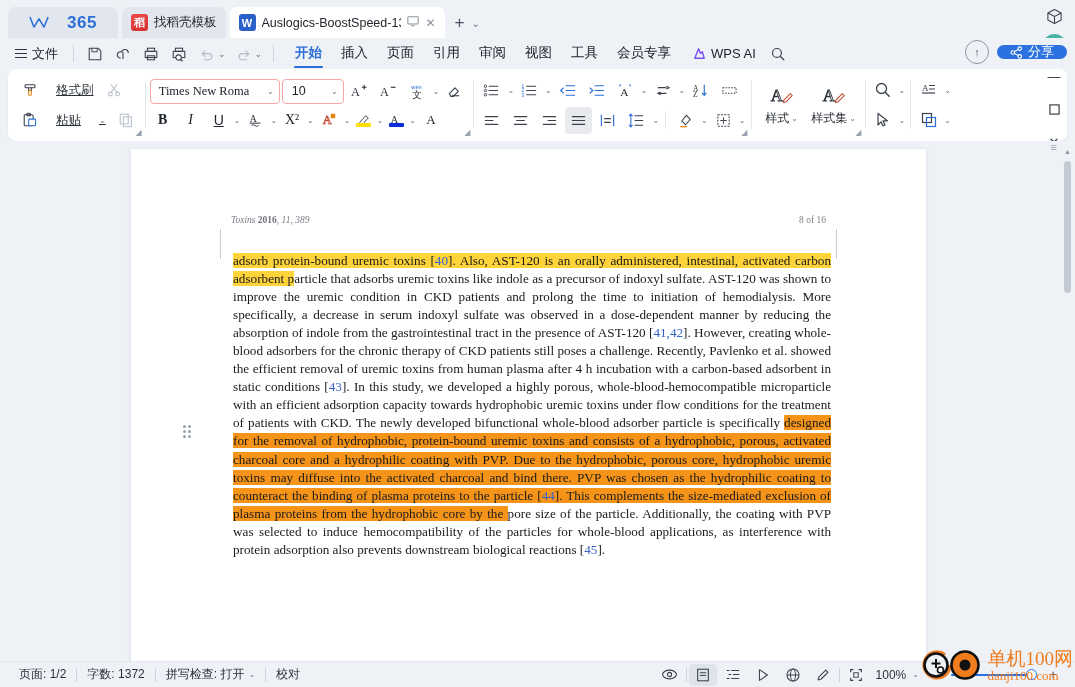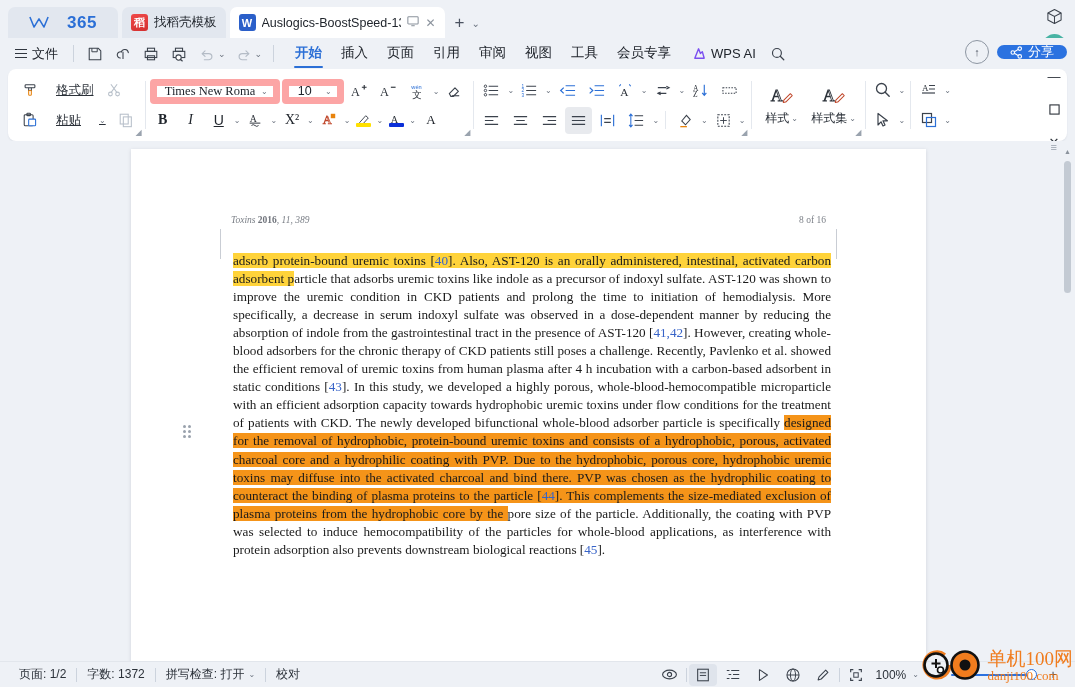--- a/index.html
+++ b/index.html
@@ -94,21 +94,21 @@
   .btn {
     display:flex; align-items:center; gap:18px; height: 27px; padding: 0 5px;
     border-radius: 4px; font-size: 12.5px; color: #2b3139; cursor: pointer; white-space: nowrap; text-decoration: underline;
   }
   .btn.icoonly { width: 27px; padding: 0; justify-content: center; }
   .btn.active { background: #e8eaee; }
   .btn.dim { color: #b8c0ca; }
   .caret { font-size: 8px; color: #6c7480; }
   .fontbox {
     display:flex; align-items:center; justify-content:space-between;
-    height: 25px; width: 130px; border: 7px solid #fca5a5; border-radius: 4px;
+    height: 25px; width: 130px; border: 1px solid #fca5a5; border-radius: 4px;
     padding: 0 5px 0 8px; font-size: 12.5px; color:#20252c; background:#fff; cursor:pointer;
     font-family: "Liberation Serif", serif;
   }
   .sizebox { width: 62px; font-family: "Liberation Sans", sans-serif; padding-left: 9px; }
   .bi-btn { width: 26px; height: 25px; display:flex; align-items:center; justify-content:center;
     font-size: 14px; color:#20252c; cursor:pointer; border-radius:4px; }
   .hl-bar { width: 15px; height: 4px; border-radius:1px; margin-top:-2px; }
   .swatchbtn { display:flex; flex-direction:column; align-items:center; justify-content:center;
     width:22px; height:25px; cursor:pointer; border-radius:4px;}
   .styles-col { display:flex; flex-direction:column; align-items:center; justify-content:center;

